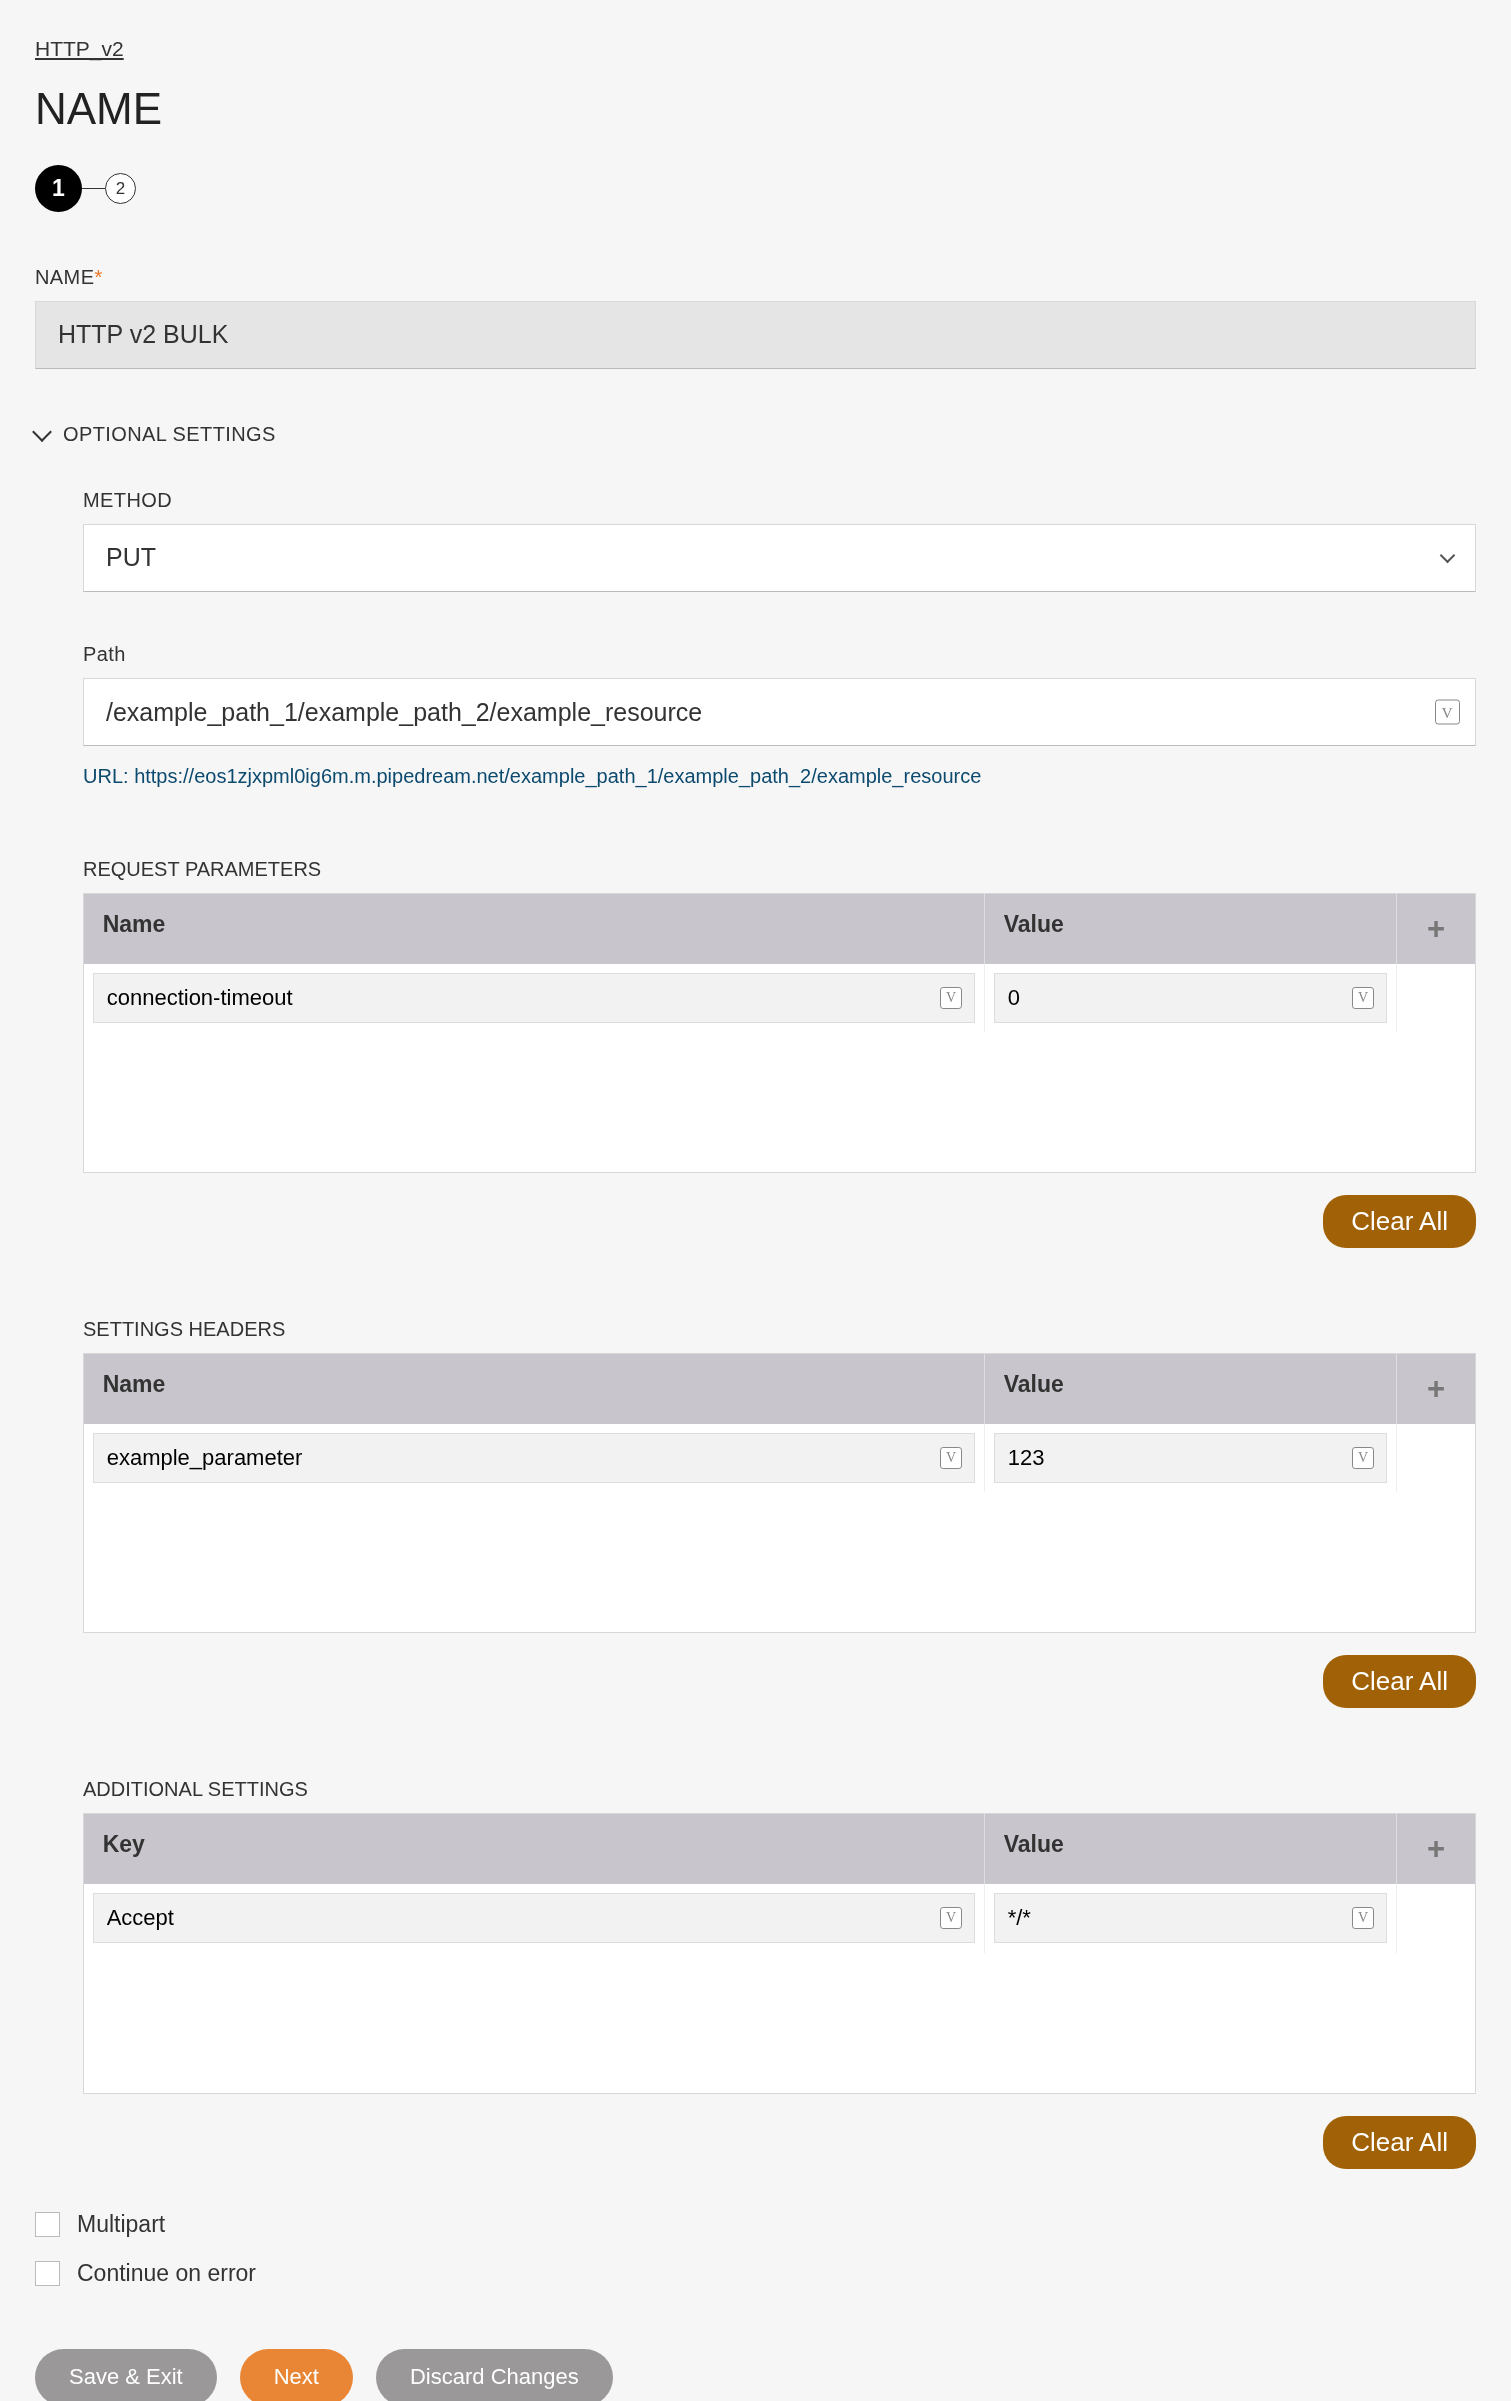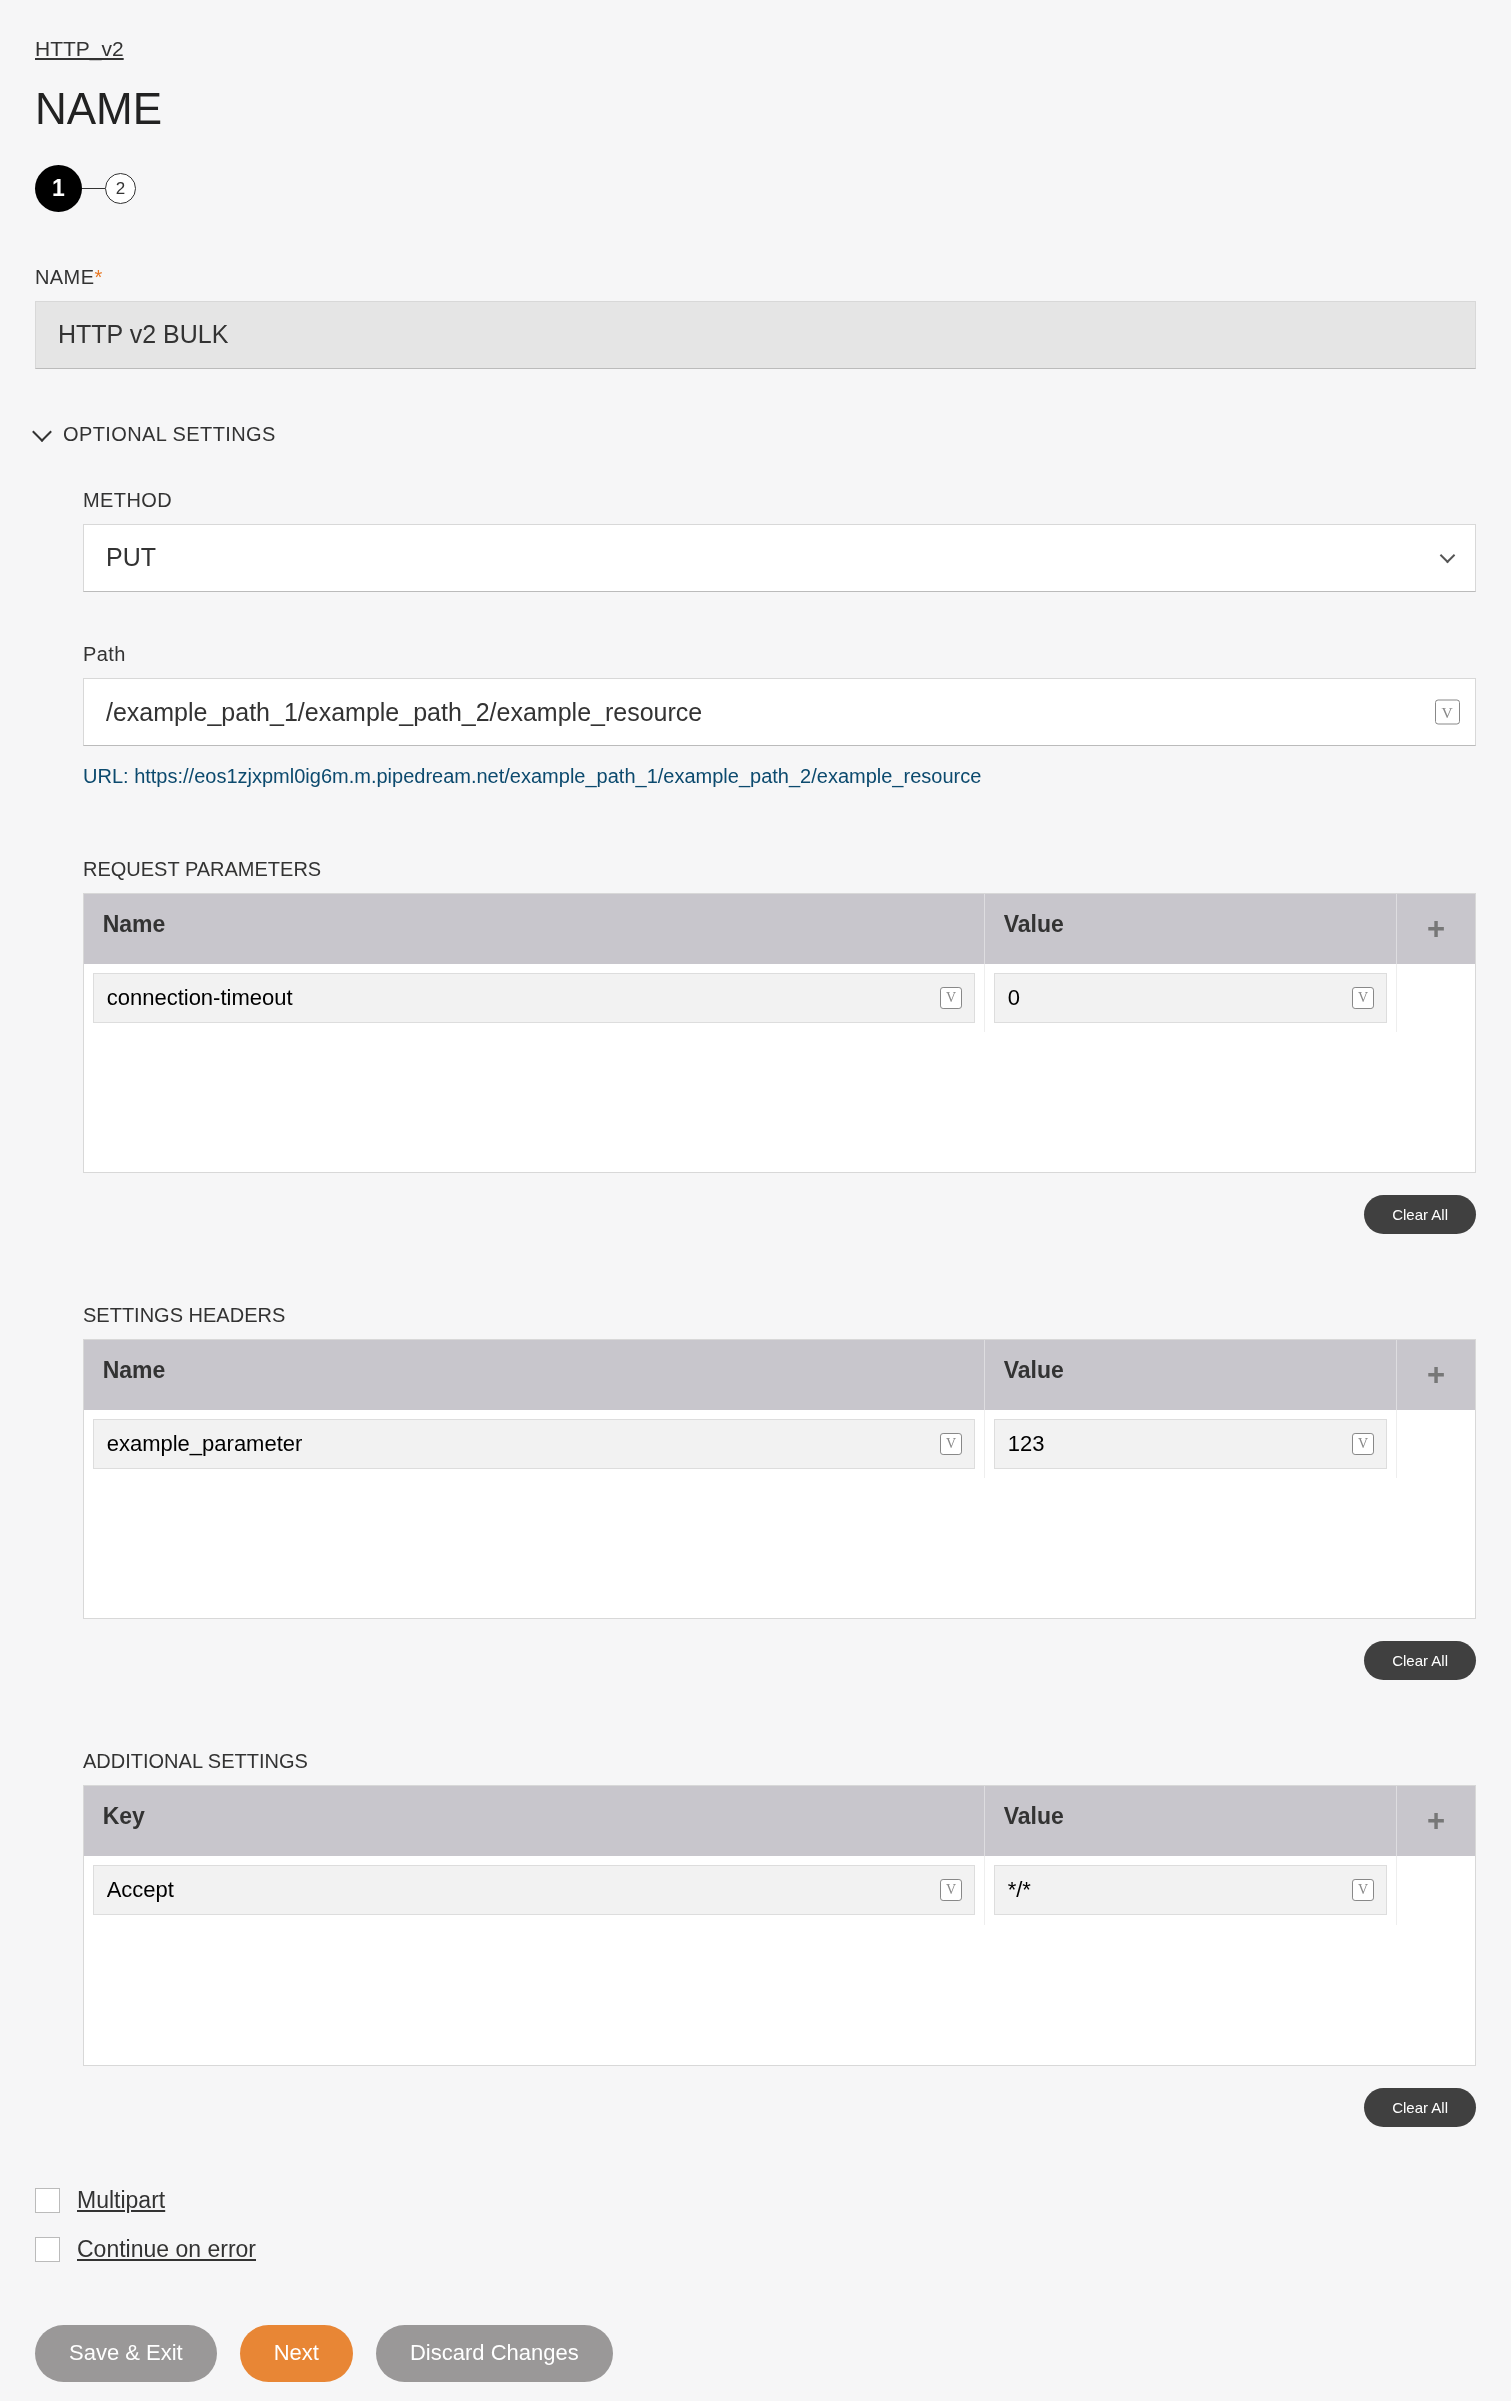--- a/index.html
+++ b/index.html
@@ -197,30 +197,30 @@
       font-size: 14px;
     }
     .kv-cell.col-value .v-badge { right: 22px; }
     .kv-body-empty { height: 140px; background: #fff; }
     .clear-row {
       display: flex;
       justify-content: flex-end;
       margin-top: 22px;
     }
     .clear-btn {
-      background: #404040;
+      background: #a16207;
       color: #fff;
       border: none;
       border-radius: 23px;
       padding: 11px 28px;
-      font-size: 15px;
+      font-size: 26px;
       cursor: pointer;
       font-family: inherit;
     }
-    .checkboxes { margin-top: 60px; margin-left: 0; text-decoration: underline; }
+    .checkboxes { margin-top: 42px; margin-left: 0; }
     .cb-row {
       display: flex;
       align-items: center;
       gap: 17px;
       margin-bottom: 22px;
     }
     .cb {
       width: 25px;
       height: 25px;
       border: 1.6px solid #bbb;

